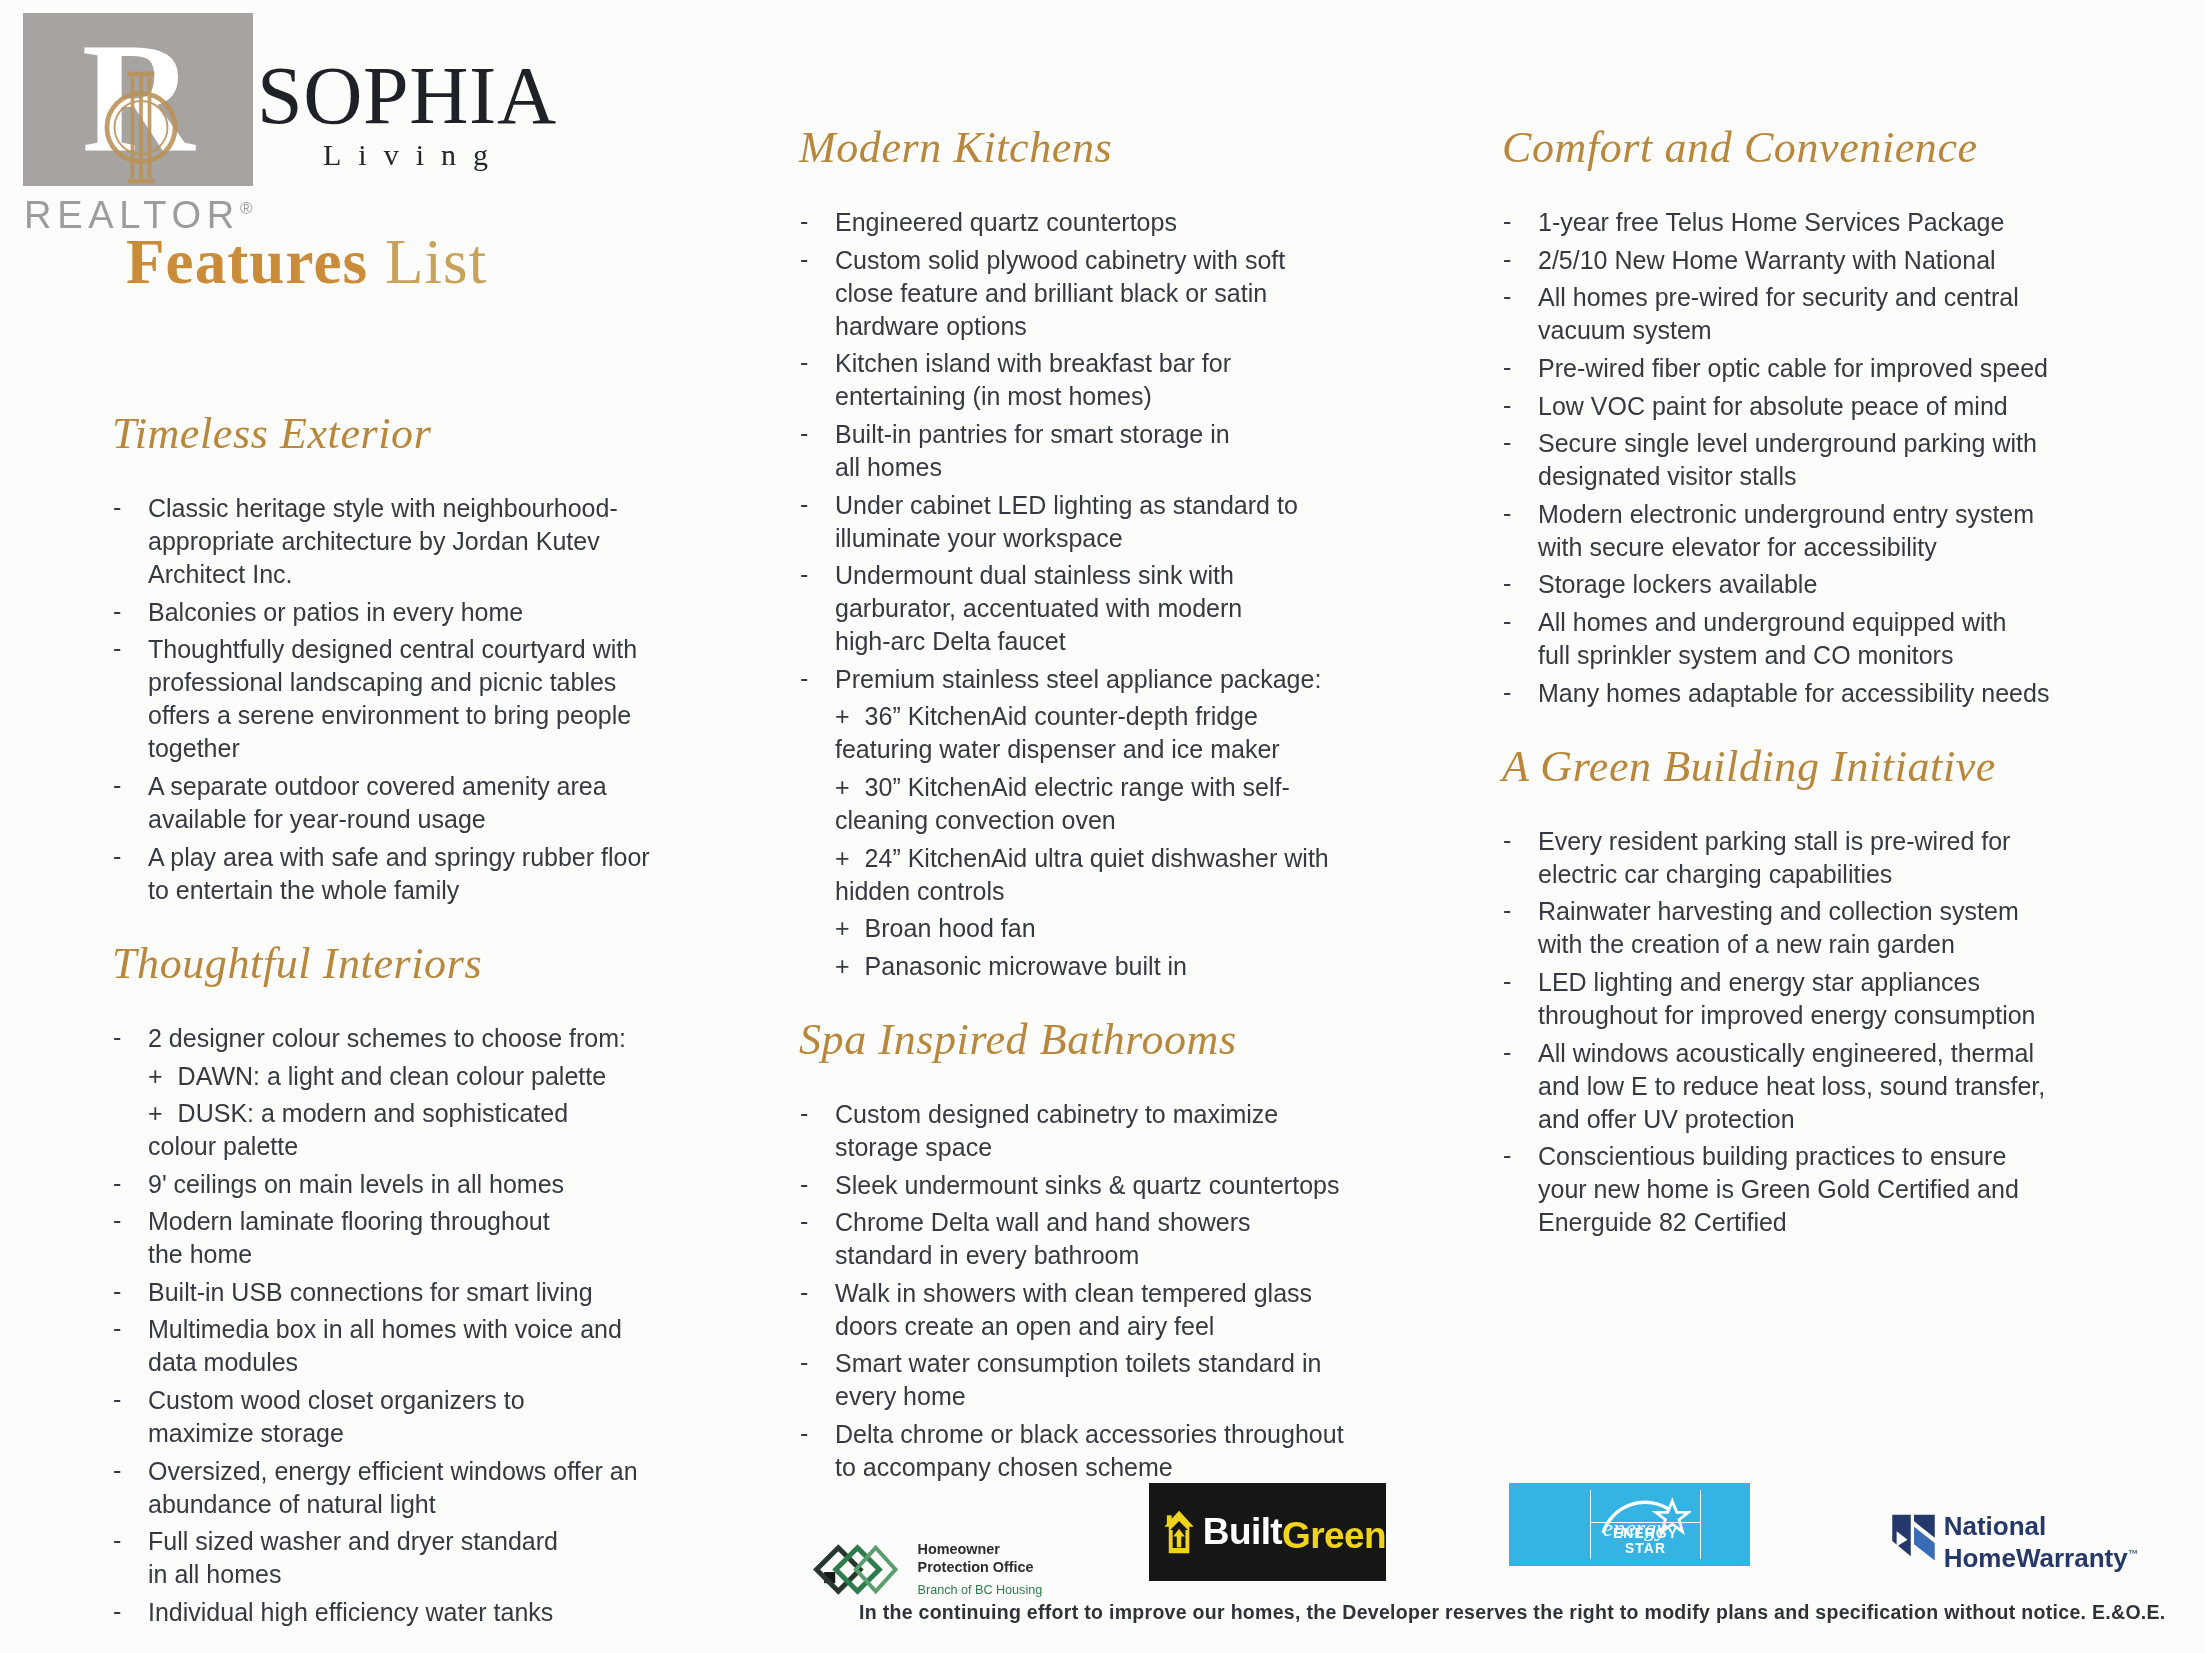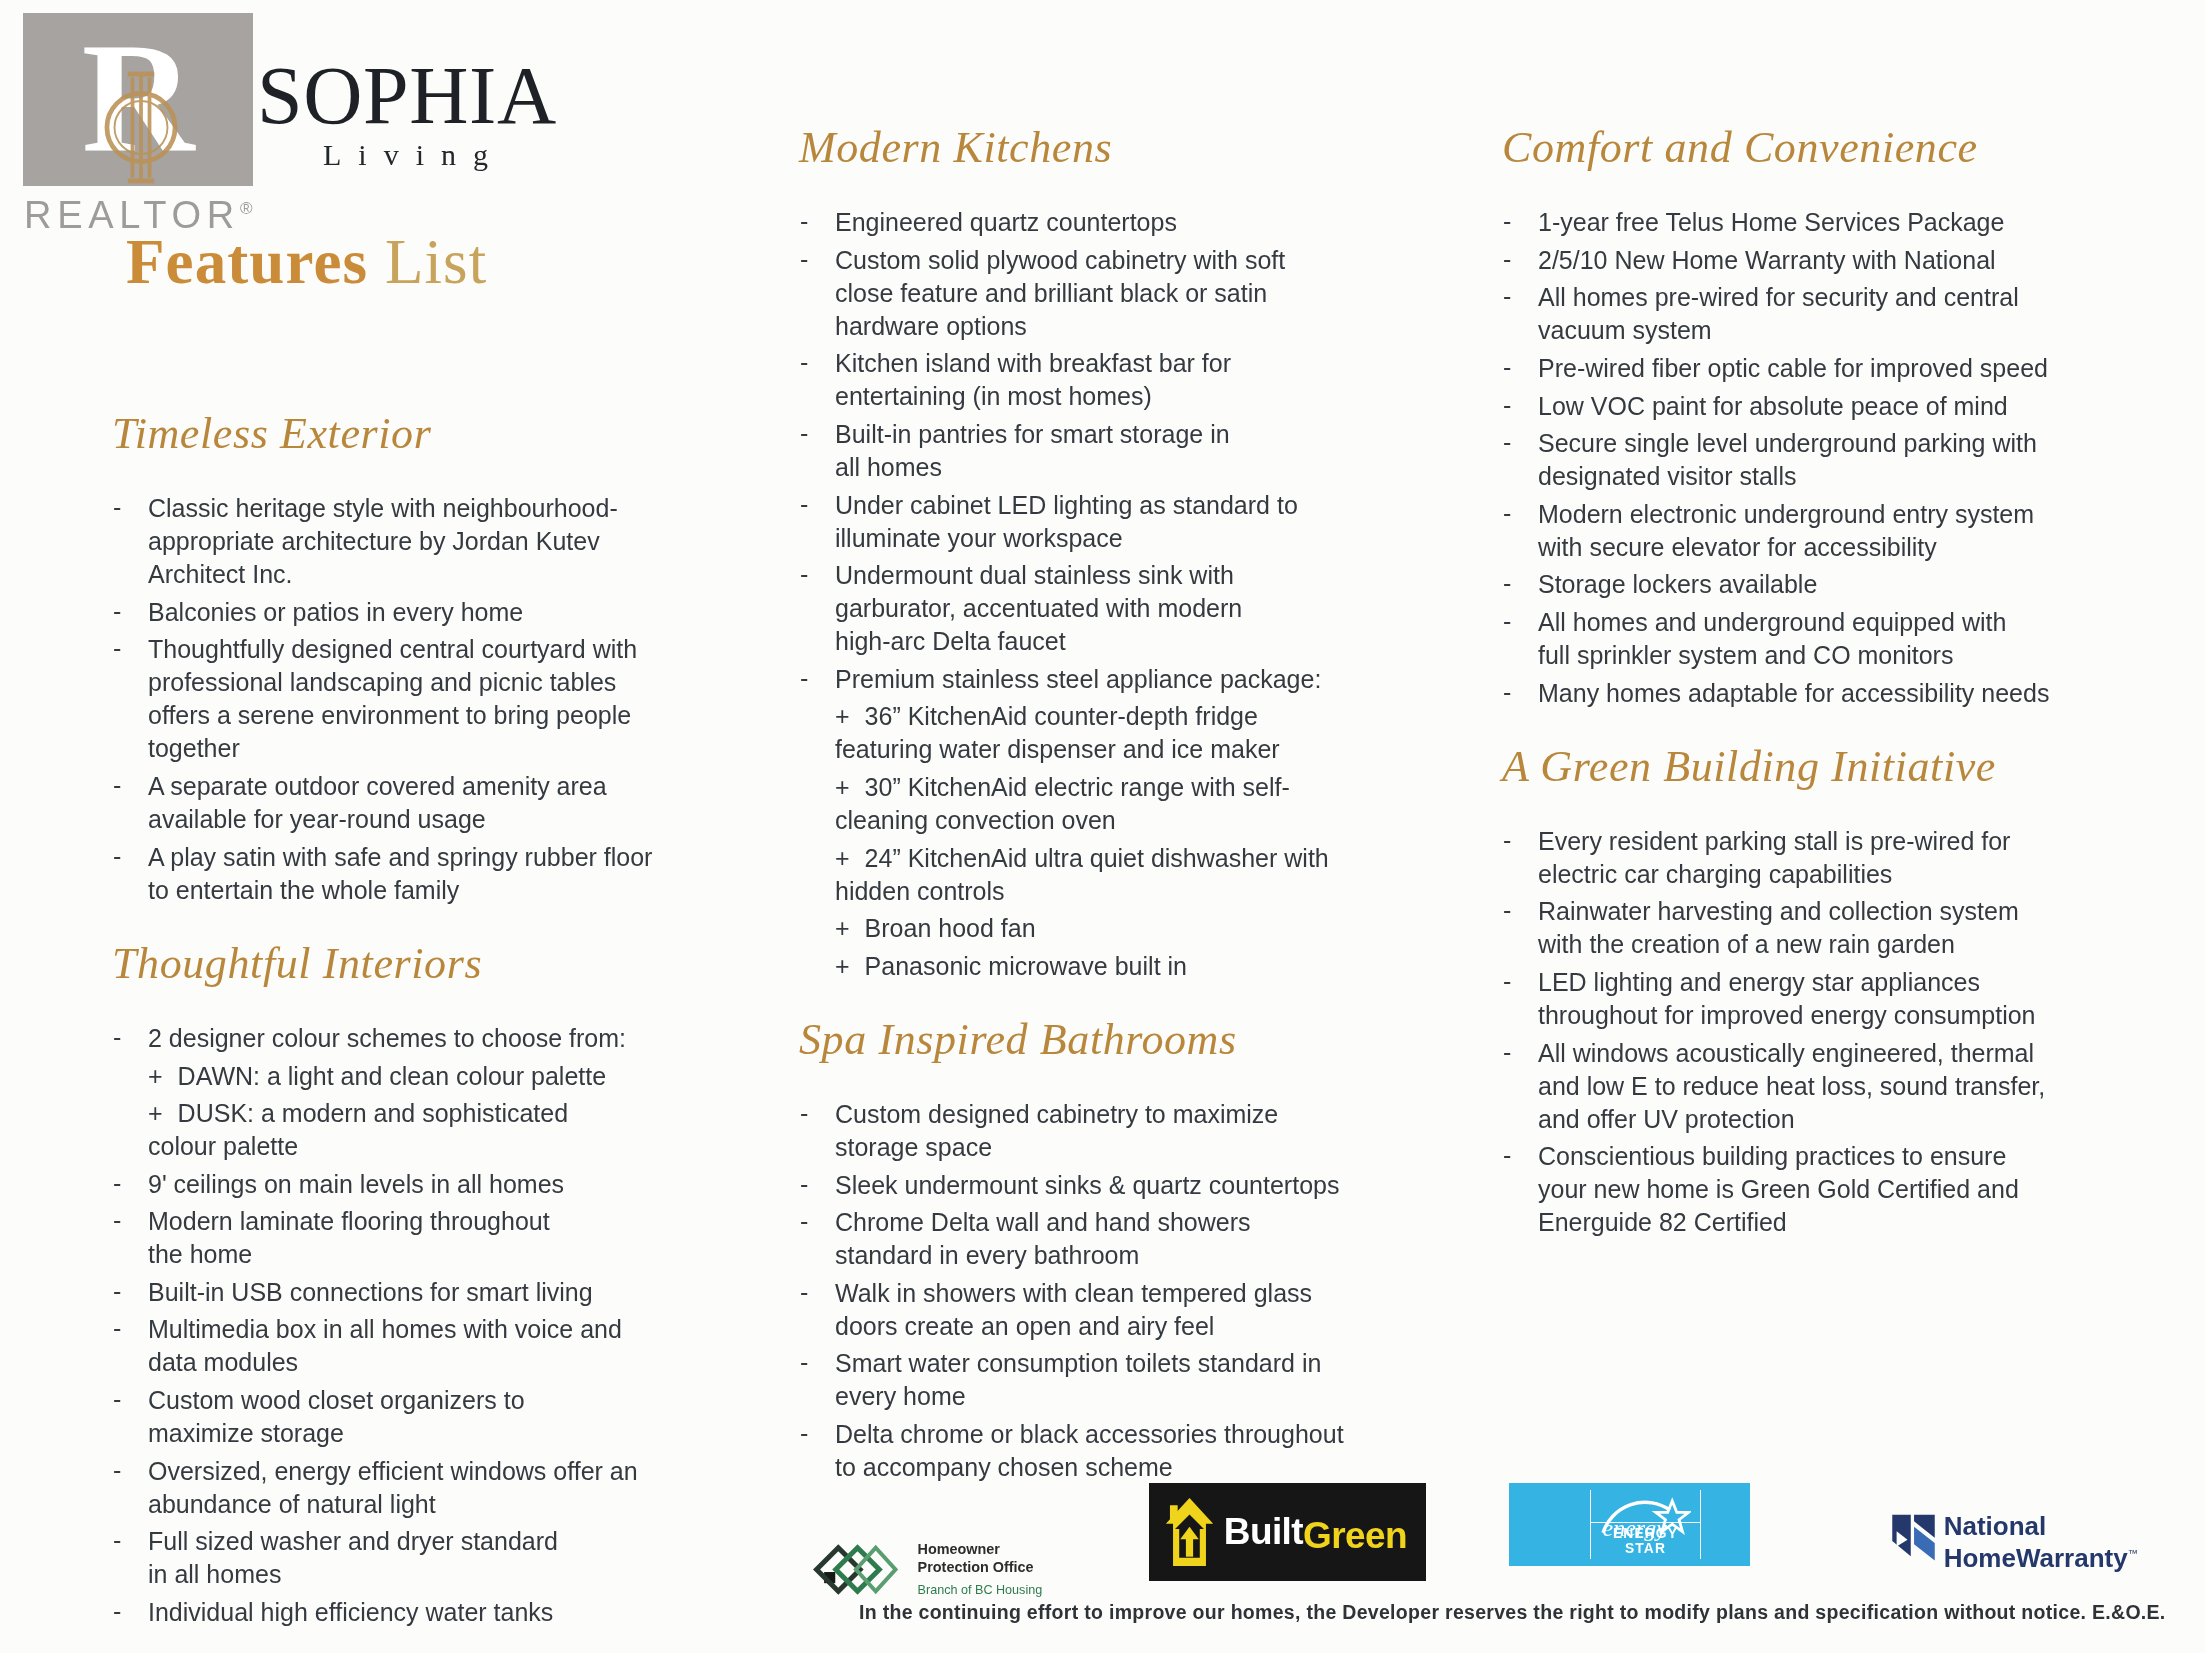--- a/index.html
+++ b/index.html
@@ -43,21 +43,21 @@
   .item.dash .bullet{position:absolute;left:1.1px;top:-1.1px;}
   .item.plus{margin-left:36px;padding-left:0;}
   .item.plus .bullet{margin-right:15px;}
 
   
   .hpo{position:absolute;left:813px;top:1538px;display:flex;align-items:center;gap:6px;}
   .hpo svg{width:86px;height:63px;}
   .hpo-text{margin-left:12.6px;font-size:14.4px;line-height:18px;color:#2c2c2c;font-weight:700;}
   .hpo-branch{margin-top:5.7px;font-size:12.6px;color:var(--hpo-green);font-weight:400;}
 
-  .builtgreen{position:absolute;left:1149px;top:1483px;width:277px;height:98px;background:#161616;
+  .builtgreen{position:absolute;left:1149px;top:1483px;width:237px;height:98px;background:#161616;
               display:flex;align-items:center;text-align:right;}
   .builtgreen svg{width:53px;height:72px;margin-left:13.8px;}
   .bg-word{font-size:37px;font-weight:700;letter-spacing:-0.6px;margin-left:8px;}
   .bg-built{color:#ffffff;}
   .bg-green{color:var(--builtgreen-yellow);margin-top:8px;}
 
   .energystar{position:absolute;left:1509px;top:1483px;width:241px;height:83px;background:var(--energystar-cyan);
               display:flex;justify-content:flex-end;}
   .es-panel{width:109px;height:69px;margin:6.9px 49px 6.9px 0;border-left:1.7px solid #fff;border-right:1.7px solid #fff;
             display:flex;flex-direction:column;align-items:center;justify-content:flex-end;position:relative;}
@@ -113,21 +113,21 @@
           <div class="item dash"><span class="bullet">-</span><span class="txt">Classic heritage style with neighbourhood-
 appropriate architecture by Jordan Kutev
 Architect Inc.</span></div>
           <div class="item dash"><span class="bullet">-</span><span class="txt">Balconies or patios in every home</span></div>
           <div class="item dash"><span class="bullet">-</span><span class="txt">Thoughtfully designed central courtyard with
 professional landscaping and picnic tables
 offers a serene environment to bring people
 together</span></div>
           <div class="item dash"><span class="bullet">-</span><span class="txt">A separate outdoor covered amenity area
 available for year-round usage</span></div>
-          <div class="item dash"><span class="bullet">-</span><span class="txt">A play satin with safe and springy rubber floor
+          <div class="item dash"><span class="bullet">-</span><span class="txt">A play area with safe and springy rubber floor
 to entertain the whole family</span></div>
         </div>
     </section>
     <section class="section">
       <h2>Thoughtful Interiors</h2>
       <div class="items">
           <div class="item dash"><span class="bullet">-</span><span class="txt">2 designer colour schemes to choose from:</span></div>
           <div class="item plus"><span class="bullet">+</span><span class="txt">DAWN: a light and clean colour palette</span></div>
           <div class="item plus"><span class="bullet">+</span><span class="txt">DUSK: a modern and sophisticated
 colour palette</span></div>

